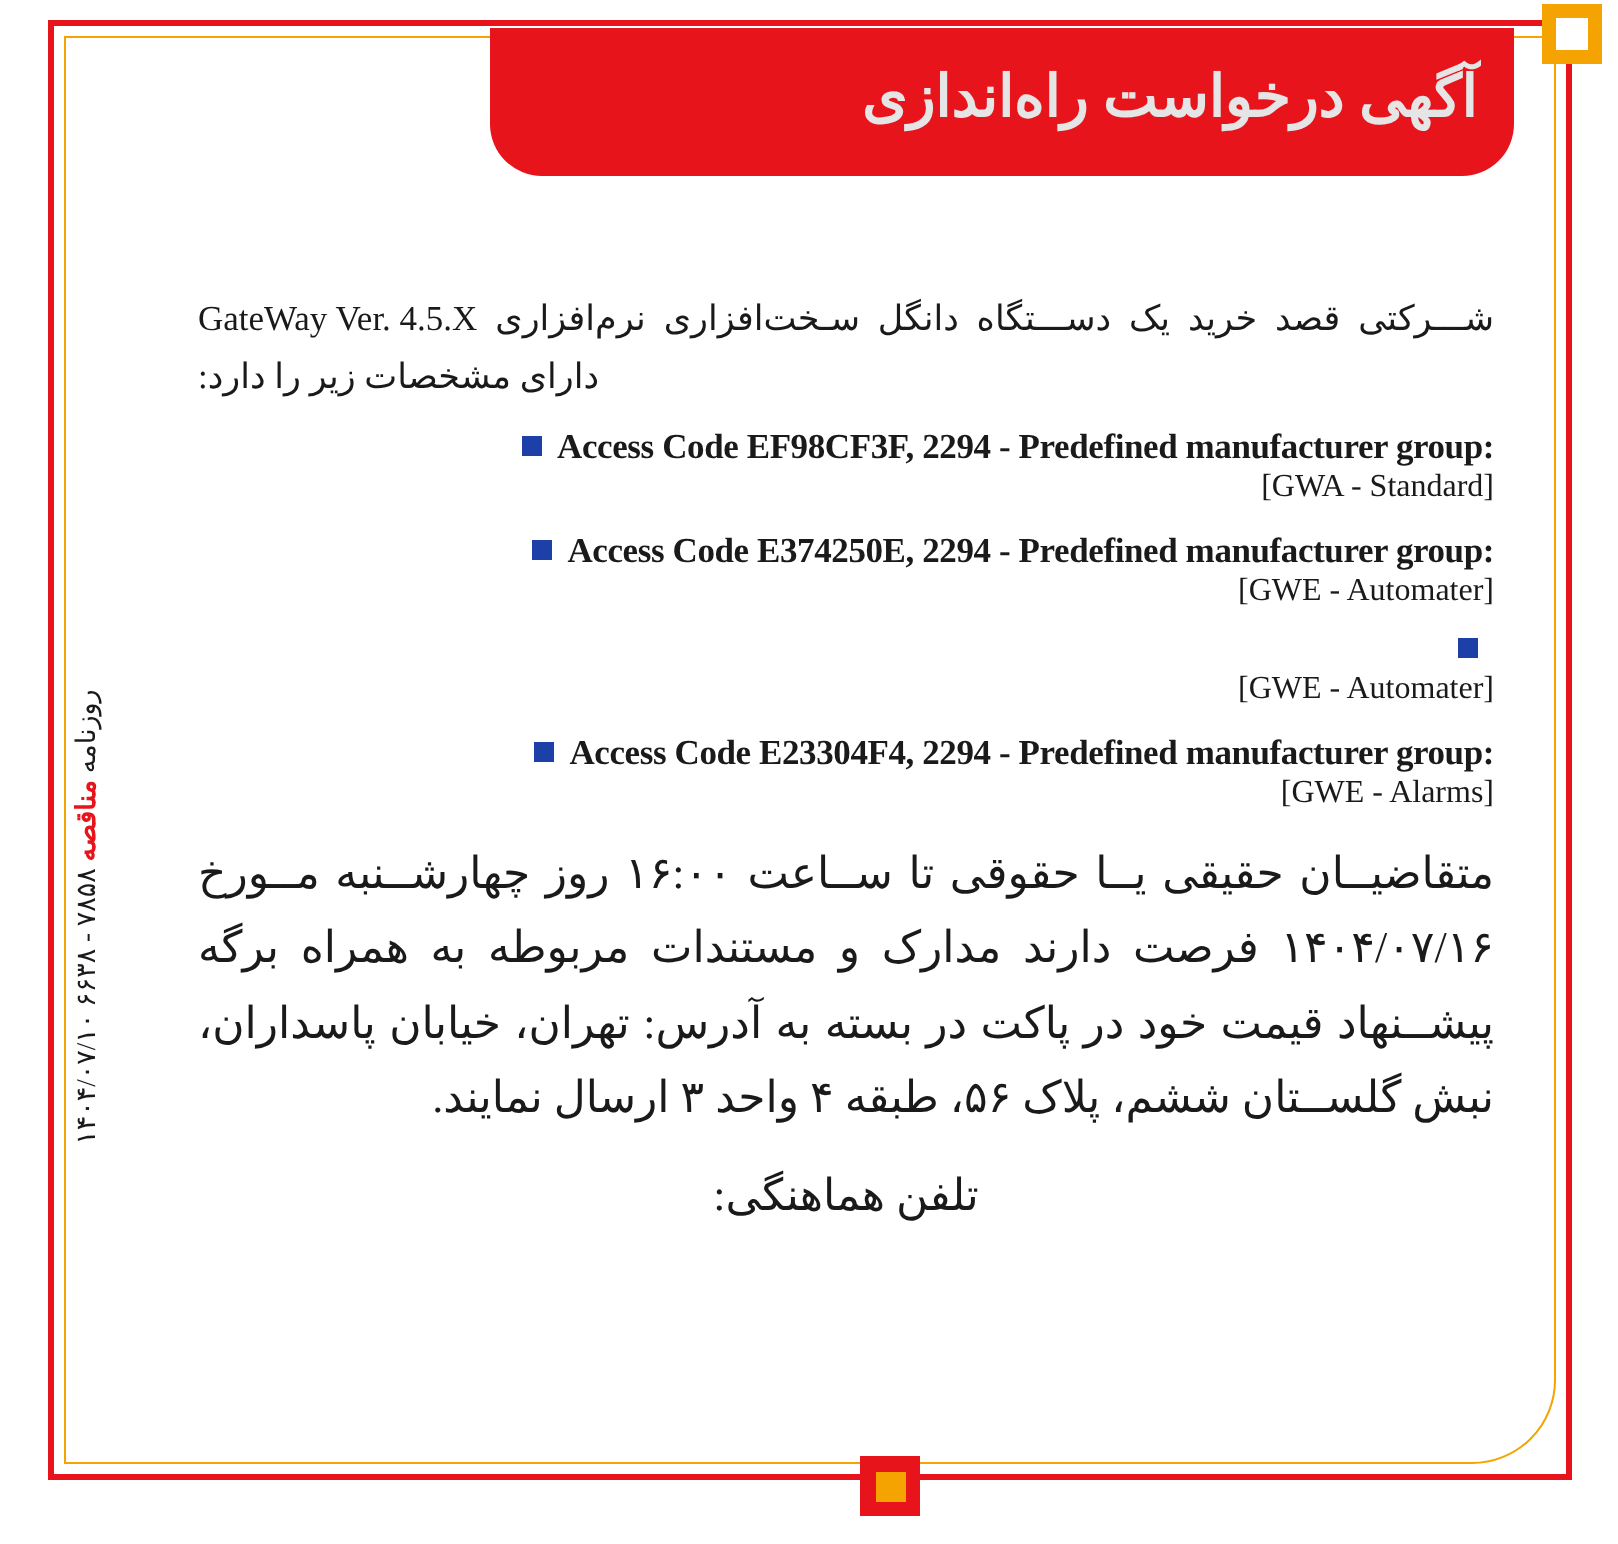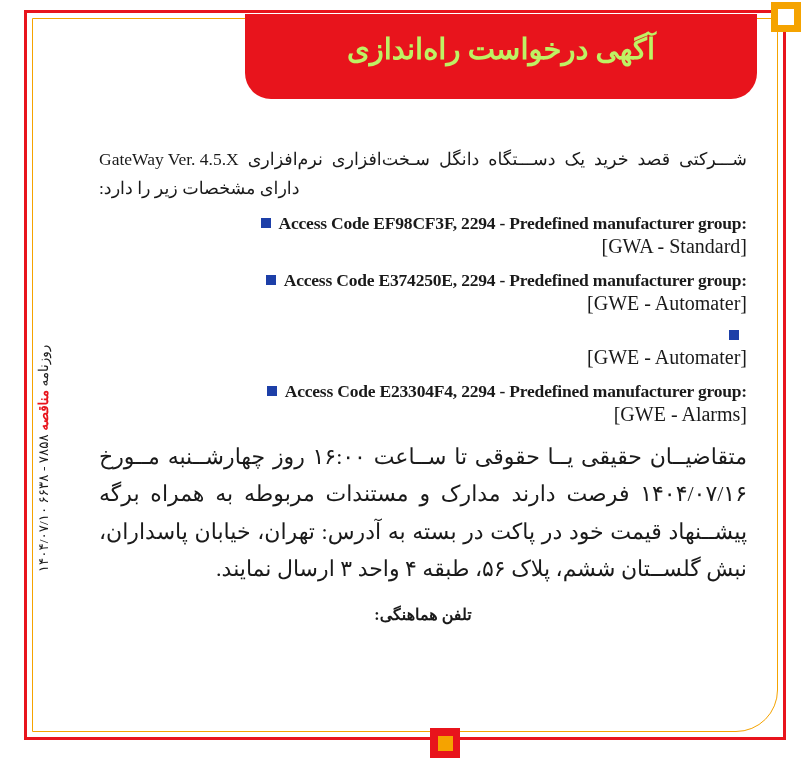--- a/index.html
+++ b/index.html
@@ -104,23 +104,22 @@
     color: #1a1a1a;
   }
 
   
   .headline {
     position: absolute;
     right: 52px;
     top: 14px;
     width: 512px;
     background: #e8141c;
-    color: #bef264;
-    text-align: center;
-    padding: 14px 18px 29px 18px;
+    color: #e5e5e5;
+    padding: 14px 18px 18px 18px;
     box-sizing: border-box;
     border-bottom-left-radius: 26px;
     border-bottom-right-radius: 26px;
   }
   .headline .line {
     font-size: 29px;
     font-weight: bold;
     line-height: 1.45;
     letter-spacing: -0.5px;
     font-family: "Liberation Serif", "DejaVu Serif", serif;
@@ -165,42 +164,42 @@
     margin-right: 8px;
     position: relative;
     top: -1px;
   }
   .item-main {
     font-weight: bold;
     font-size: 17.5px;
     letter-spacing: -0.2px;
   }
   .item-sub {
-    font-size: 20px;
+    font-size: 16px;
     margin-left: 0;
     display: block;
     margin-top: 1px;
   }
 
   .para {
     font-size: 22px;
     line-height: 1.7;
     margin-top: 10px;
     text-align: justify;
     text-align-last: right;
   }
 
   .contact {
     margin-top: 18px;
     text-align: center;
     direction: rtl;
   }
   .contact-title {
-    font-size: 16px;
-    font-weight: bold;
+    font-size: 22px;
+    font-weight: normal;
     margin-bottom: 4px;
   }
   .contact-line {
     font-size: 18px;
     font-weight: bold;
   }
 </style>
 </head>
 <body>
 

